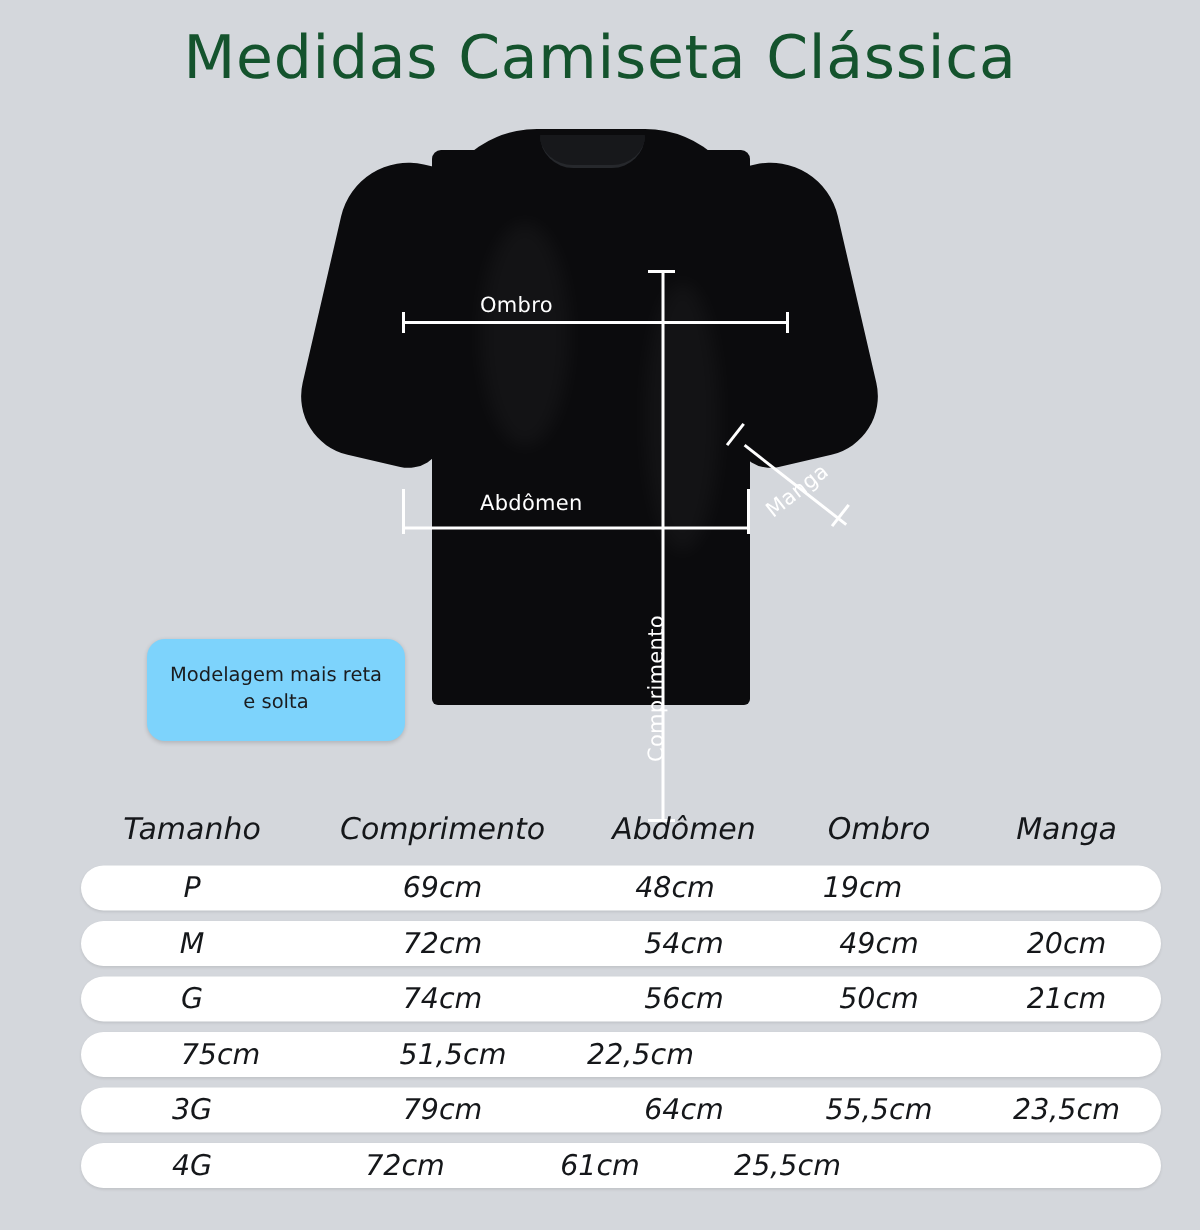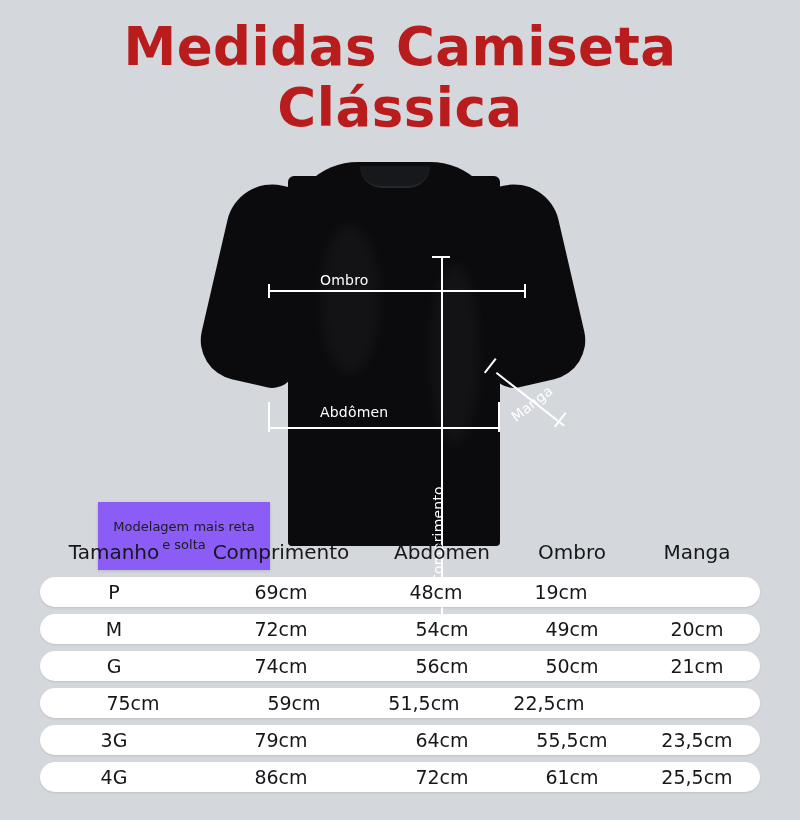--- a/index.html
+++ b/index.html
@@ -13,25 +13,25 @@
     background: #d4d7dc;
     font-family: "DejaVu Sans", "Liberation Sans", sans-serif;
     color: #111;
     position: relative;
     overflow: hidden;
   }
 
   
   #page-title {
     text-align: center;
-    font-size: 53px;
-    font-weight: bold;
+    font-size: 40px;
+    font-weight: normal;
     letter-spacing: 0.5px;
     margin: 16px 0 0 0;
-    color: #b91c1c;
+    color: #14532d;
   }
 
   
   #illustration {
     position: relative;
     width: 800px;
     height: 430px;
     margin-top: 6px;
   }
 
@@ -134,39 +134,40 @@
     transform-origin: left top;
   }
 
   
   #callout {
     position: absolute;
     left: 98px;
     top: 358px;
     width: 172px;
     height: 68px;
-    background: #8b5cf6;
-    border-radius: 0;
+    background: #7dd3fc;
+    border-radius: 12px;
     box-shadow: 0 1px 3px rgba(0,0,0,.16);
     display: flex;
     align-items: center;
     justify-content: center;
     text-align: center;
     font-size: 13px;
     line-height: 1.35;
     color: #1a1c1f;
     padding: 6px 10px;
   }
 
   
   #size-table {
     position: absolute;
-    left: 40px;
+    left: 54px;
     top: 536px;
     width: 720px;
+    font-style: italic;
   }
   .row {
     display: flex;
     align-items: center;
     height: 30px;
     margin-bottom: 7px;
   }
   .row.header {
     height: 32px;
     margin-bottom: 9px;
@@ -260,33 +261,31 @@
   <div class="row data">
     <div class="cell c0">G</div>
     <div class="cell c1">74cm</div>
     <div class="cell c2">56cm</div>
     <div class="cell c3">50cm</div>
     <div class="cell c4">21cm</div>
   </div>
 
   <div class="row data">
     <div class="cell c1">75cm</div>
-    <div class="cell c2">59cm</div>
     <div class="cell c3">51,5cm</div>
     <div class="cell c4">22,5cm</div>
   </div>
 
   <div class="row data">
     <div class="cell c0">3G</div>
     <div class="cell c1">79cm</div>
     <div class="cell c2">64cm</div>
     <div class="cell c3">55,5cm</div>
     <div class="cell c4">23,5cm</div>
   </div>
 
   <div class="row data">
     <div class="cell c0">4G</div>
-    <div class="cell c1">86cm</div>
     <div class="cell c2">72cm</div>
     <div class="cell c3">61cm</div>
     <div class="cell c4">25,5cm</div>
   </div>
 </div>
 
 </body></html>

